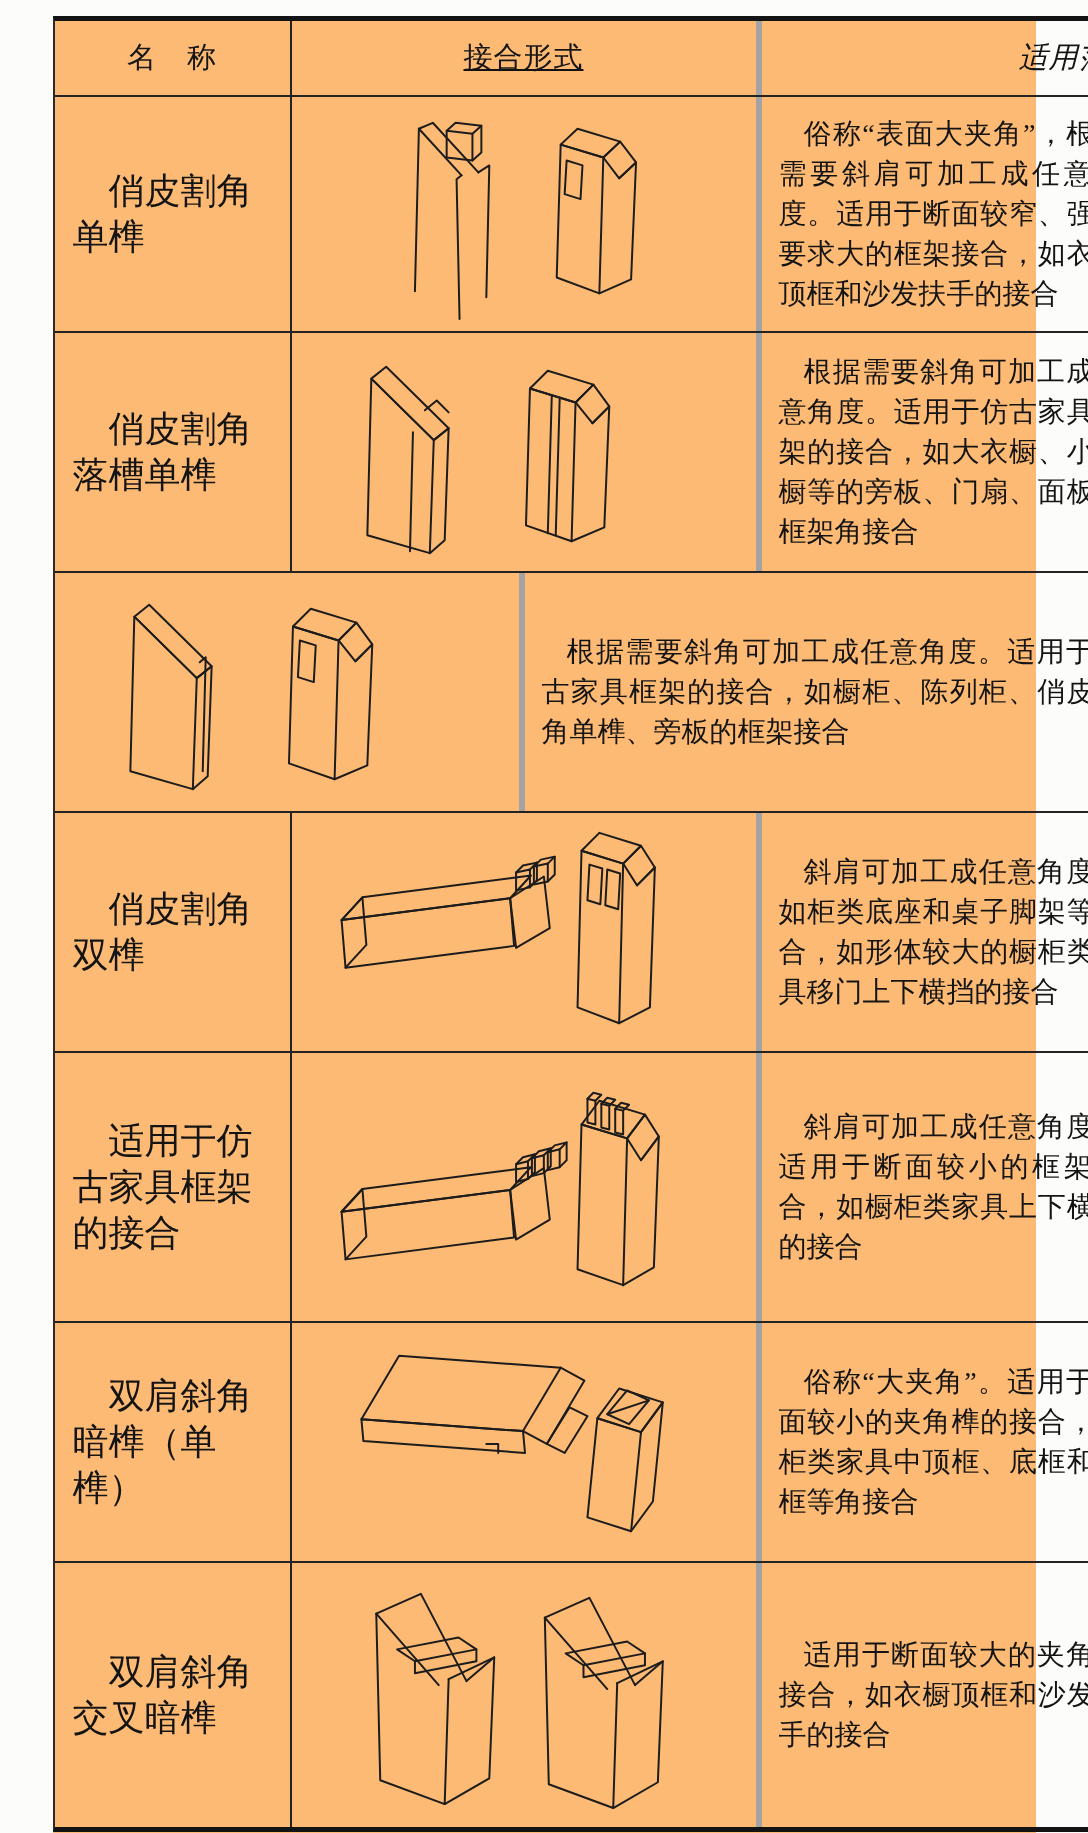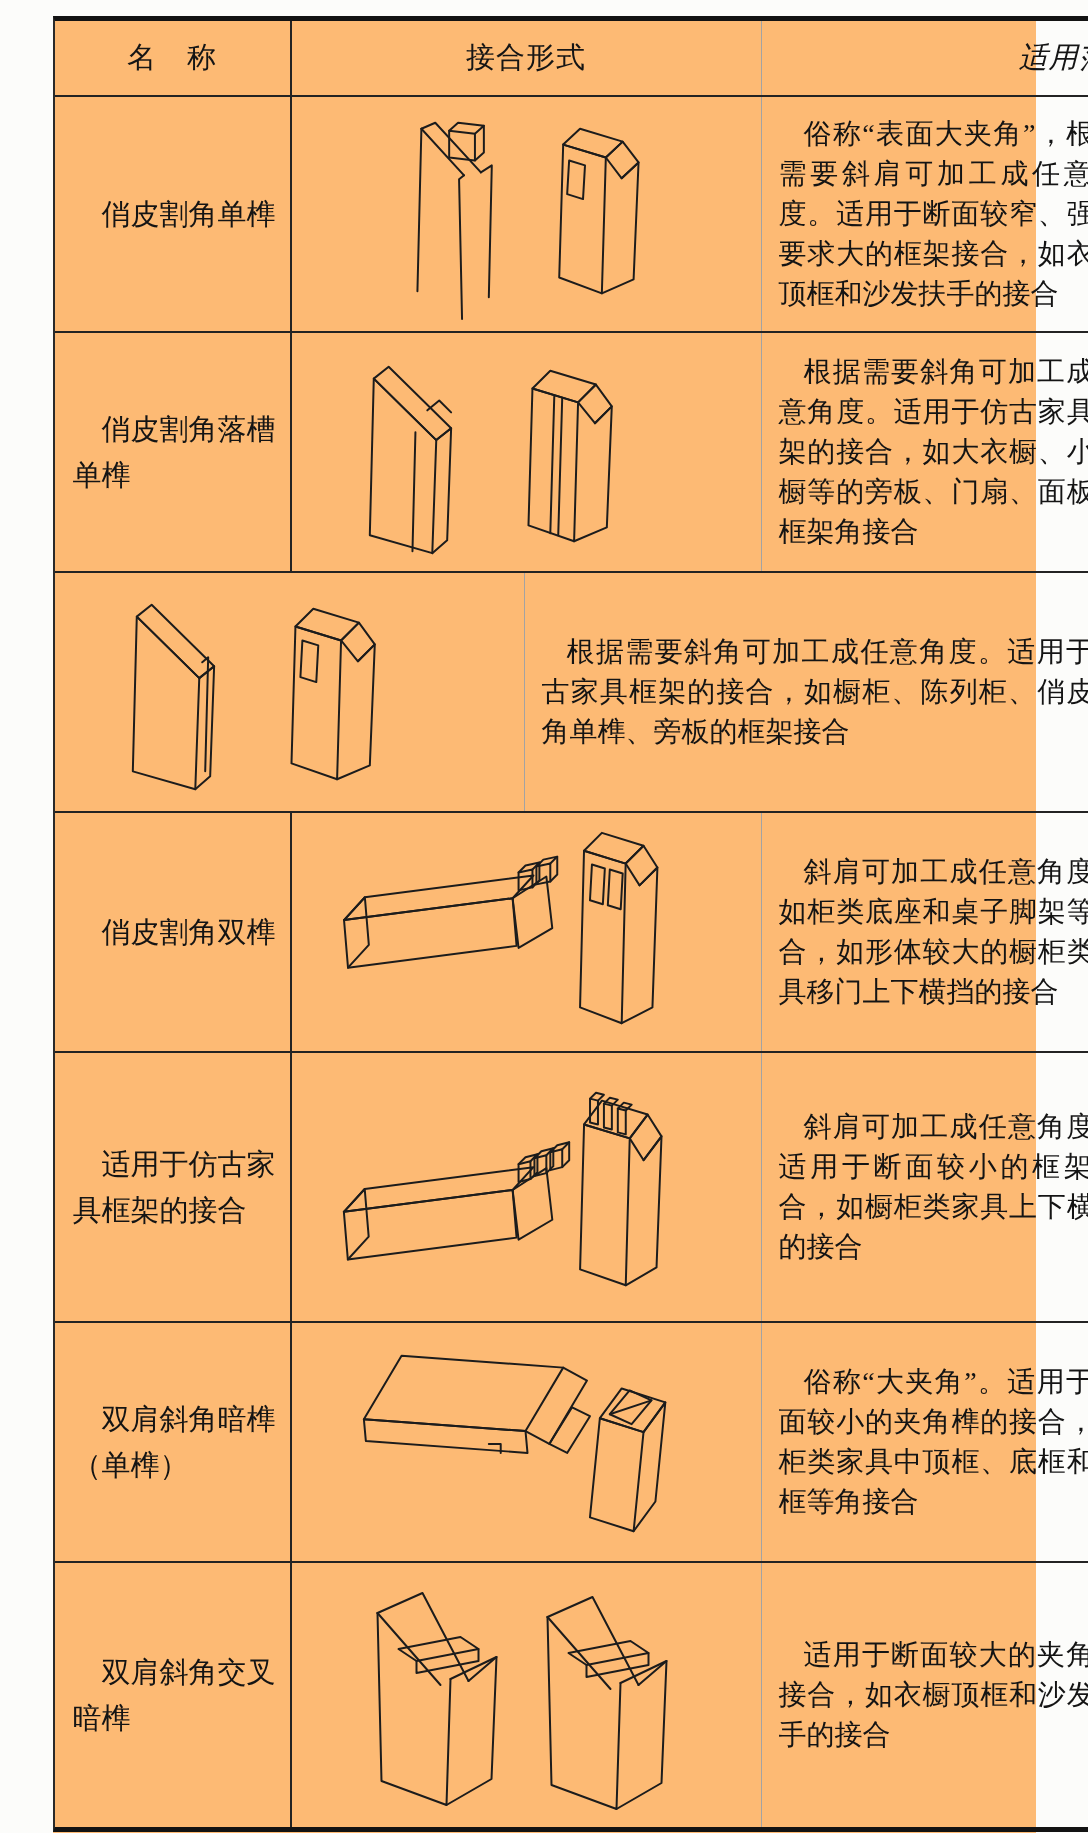--- a/index.html
+++ b/index.html
@@ -10,29 +10,29 @@
   }
   .joints-table{
     width:1088px;box-sizing:border-box;
     border-top:5px solid #131313;border-bottom:5px solid #131313;
     border-left:2px solid #2a2a2a;border-right:2px solid #2a2a2a;
   }
   .t-row{display:flex;border-bottom:2px solid #232323;box-sizing:border-box;}
   .t-row:last-child{border-bottom:none;}
   .cell{box-sizing:border-box;overflow:hidden;}
   .c1{width:237px;border-right:2px solid #232323;display:flex;flex-direction:column;justify-content:center;}
-  .c2{width:470px;border-right:1px solid #a3a3a3;display:flex;align-items:center;justify-content:center;}
+  .c2{width:470px;border-right:6px solid #a3a3a3;display:flex;align-items:center;justify-content:center;text-decoration:underline;}
   .c3{flex:1;display:flex;flex-direction:column;justify-content:center;}
   .hdr{height:76px;}
   .hdr .cell{display:flex;align-items:center;justify-content:center;}
   .hdr .h-label{font-size:29px;letter-spacing:1px;color:#151515;}
   .r1{height:236px}.r2{height:240px}.r3{height:240px}
   .r4{height:240px}.r5{height:270px}.r6{height:240px}.r7{height:264px}
   .name-p{
-    margin:0;padding:0 8px 0 18px;font-size:29px;line-height:46px;
+    margin:0;padding:0 8px 0 18px;font-size:36px;line-height:46px;
     text-indent:1em;color:#141414;
   }
   .desc-p{
     margin:0;padding:0 15px 0 17px;font-size:28px;line-height:40px;
     text-indent:25px;text-align:justify;color:#141414;
   }
   .fig{display:block;width:100%;height:100%;}
   .fig path{fill:none;stroke:#1c1c1c;stroke-width:2;stroke-linejoin:round;stroke-linecap:round;}
 </style>
 </head>

